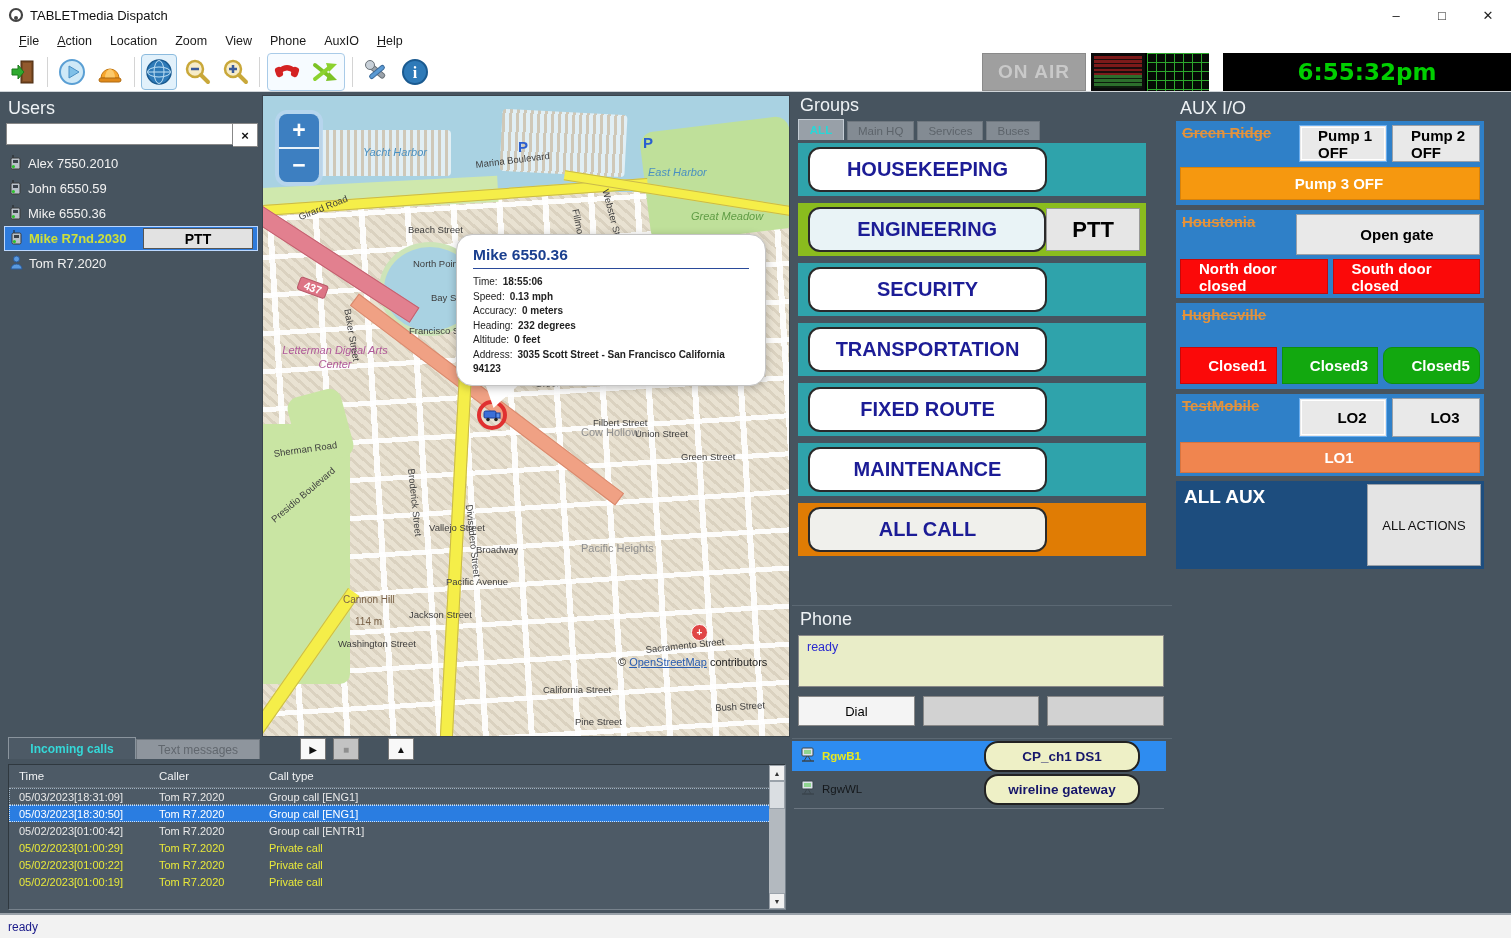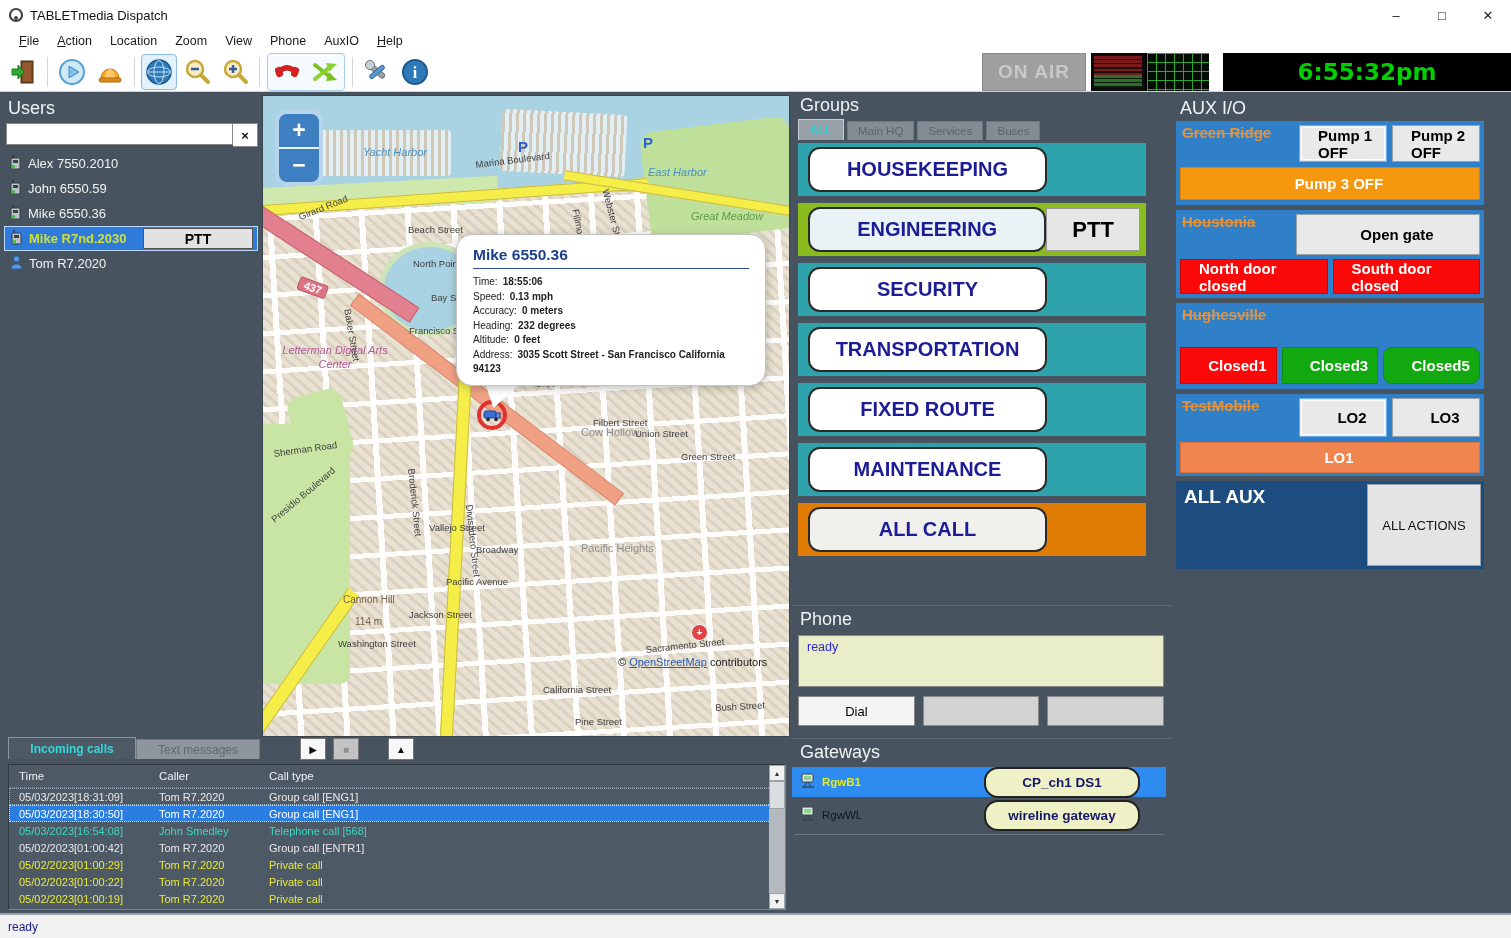--- a/index.html
+++ b/index.html
@@ -435,25 +435,20 @@
       <div class="crow c-normal focus">
           <span>05/03/2023[18:31:09]</span>
           <span>Tom R7.2020</span>
           <span>Group call [ENG1]</span>
         </div>
       <div class="crow c-selected">
           <span>05/03/2023[18:30:50]</span>
           <span>Tom R7.2020</span>
           <span>Group call [ENG1]</span>
         </div>
-      <div class="crow c-phone">
-          <span>05/03/2023[16:54:08]</span>
-          <span>John Smedley</span>
-          <span>Telephone call [568]</span>
-        </div>
       <div class="crow c-normal">
           <span>05/02/2023[01:00:42]</span>
           <span>Tom R7.2020</span>
           <span>Group call [ENTR1]</span>
         </div>
       <div class="crow c-private">
           <span>05/02/2023[01:00:29]</span>
           <span>Tom R7.2020</span>
           <span>Private call</span>
         </div>
@@ -511,21 +506,20 @@
       <div class="phead">Phone</div>
       <div class="readybox">ready</div>
       <div class="dialrow">
         <div class="dbtn primary">Dial</div>
         <div class="dbtn"></div>
         <div class="dbtn"></div>
       </div>
     </div>
 
     <div class="gateways">
-      <div class="phead">Gateways</div>
       <div class="gwrow sel">
         <span><svg width="16" height="15" viewBox="0 0 16 15">
               <rect x="2" y="1" width="11" height="8" rx="1" fill="#dfe5ea" stroke="#3a444c"></rect>
               <rect x="4" y="3" width="7" height="4" fill="#8fd48f"></rect>
               <path d="M7 9 l-3 5 M8 9 l3 5" stroke="#3a444c"></path>
               <line x1="2" y1="14" x2="14" y2="14" stroke="#3a444c" stroke-width="1.5"></line>
             </svg></span>
         <span class="gwname">RgwB1</span>
         <div class="gwbtn">CP_ch1 DS1</div>
       </div>

